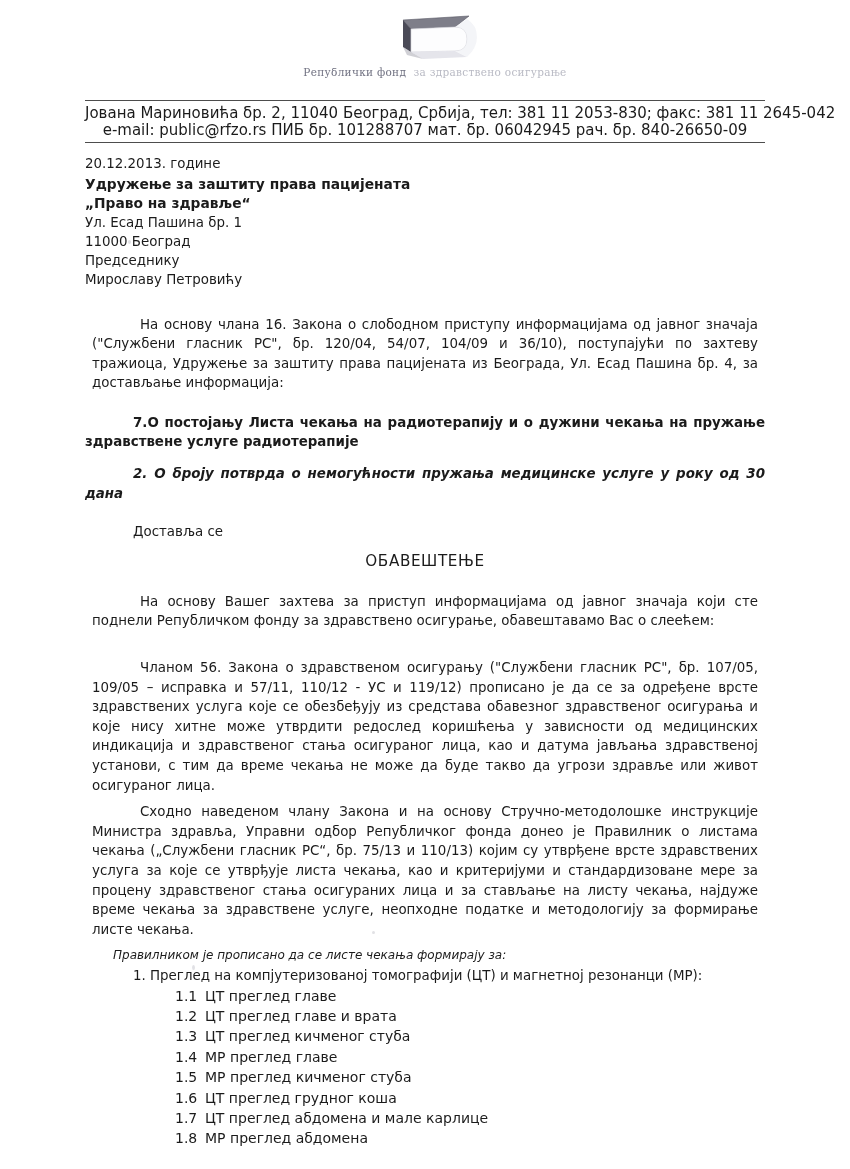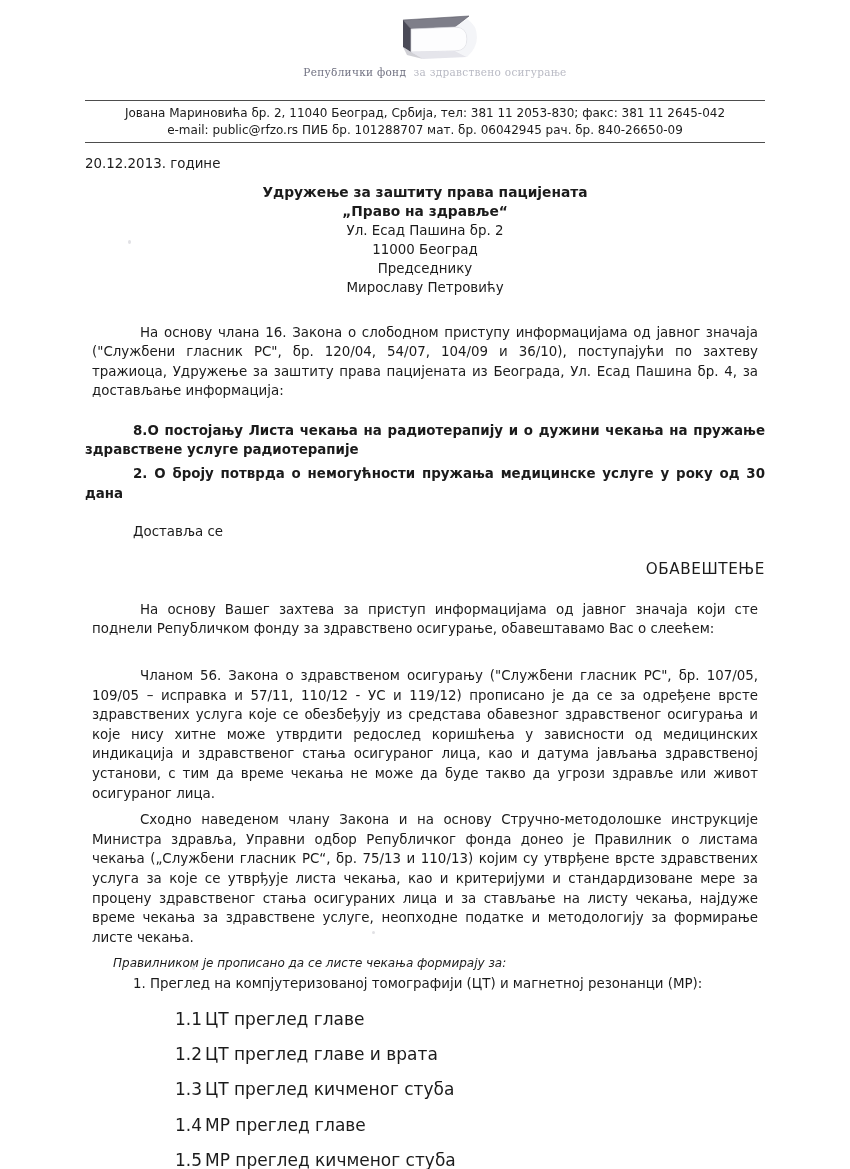--- a/index.html
+++ b/index.html
@@ -62,43 +62,42 @@
     position: absolute;
     left: 85px;
     right: 85px;
     top: 100px;
     border-top: 1.3px solid #4d4d4d;
     border-bottom: 1.3px solid #4d4d4d;
     padding: 4px 0 4px 0;
     text-align: center;
   }
   .contact-line {
-    font-size: 12px;
+    font-size: 15px;
     line-height: 16.5px;
     color: #1b1b1b;
     white-space: nowrap;
   }
 
   
   .body {
     position: absolute;
     left: 85px;
     right: 85px;
     top: 155px;
   }
 
   .refblock {
     font-size: 13.4px;
     line-height: 17.5px;
   }
   .refblock div { white-space: nowrap; }
 
   .addressee {
-    margin-top: 10px;
-    text-align: center;
+    margin-top: 2px;
     font-size: 13.4px;
     line-height: 19px;
   }
   .addressee .bold {
     font-weight: bold;
     font-size: 13.8px;
   }
 
   p.para {
     margin: 7px;
@@ -113,51 +112,50 @@
   .gap-md { height: 13px; }
 
   .bold-items {
     font-weight: bold;
     font-size: 13.4px;
     line-height: 19.6px;
     text-align: justify;
     text-indent: 48px;
     margin: 0;
   }
-  .bold-items + .bold-items { margin-top: 4px; }
+  .bold-items + .bold-items { margin-top: 12px; font-style: italic; }
 
   .dostavlja {
     font-size: 13.4px;
     line-height: 19.6px;
     padding-left: 48px;
   }
   .notice-title {
-    text-align: right;
+    text-align: center;
     font-size: 15.2px;
     line-height: 22px;
     letter-spacing: 0.6px;
-    margin-top: 16px;
+    margin-top: 8px;
   }
 
   .lead-line {
     font-size: 12px;
     line-height: 19.6px;
     padding-left: 28px;
     font-style: italic;
   }
   .list-l1 {
     font-size: 13.4px;
     line-height: 19.6px;
     padding-left: 48px;
   }
   .list-l2 {
-    font-size: 17px;
+    font-size: 14px;
     line-height: 20.4px;
     padding-left: 90px;
-    margin-top: 15px;
   }
   .list-l2 .num {
     display: inline-block;
     min-width: 30px;
   }
 
   
   .speck {
     position: absolute;
     background: #c9c9cf;
@@ -199,33 +197,33 @@
 
   <div class="body">
 
     <div class="refblock">
       <div>20.12.2013. године</div>
     </div>
 
     <div class="addressee">
       <div class="bold">Удружење за заштиту права пацијената</div>
       <div class="bold">„Право на здравље“</div>
-      <div>Ул. Есад Пашина бр. 2</div>
+      <div>Ул. Есад Пашина бр. 1</div>
       <div>11000 Београд</div>
       <div>Председнику</div>
       <div>Мирославу Петровићу</div>
     </div>
 
     <div class="gap-lg"></div>
 
     <p class="para">На основу члана 16. Закона о слободном приступу информацијама од јавног значаја ("Службени гласник РС", бр. 120/04, 54/07, 104/09 и 36/10), поступајући по захтеву тражиоца, Удружење за заштиту права пацијената из Београда, Ул. Есад Пашина бр. 4, за достављање информација:</p>
 
     <div class="gap-md"></div>
 
-    <p class="bold-items">8.О постојању Листа чекања на радиотерапију и о дужини чекања на пружање здравствене услуге радиотерапије</p>
+    <p class="bold-items">7.О постојању Листа чекања на радиотерапију и о дужини чекања на пружање здравствене услуге радиотерапије</p>
     <p class="bold-items">2. О броју потврда о немогућности пружања медицинске услуге у року од 30 дана</p>
 
     <div class="gap-lg"></div>
 
     <div class="dostavlja">Доставља се</div>
     <div class="notice-title">ОБАВЕШТЕЊЕ</div>
 
     <div class="gap-md"></div>
 
     <p class="para">На основу Вашег захтева за приступ информацијама од јавног значаја који сте поднели Републичком фонду за здравствено осигурање, обавештавамо Вас о слеећем:</p>

